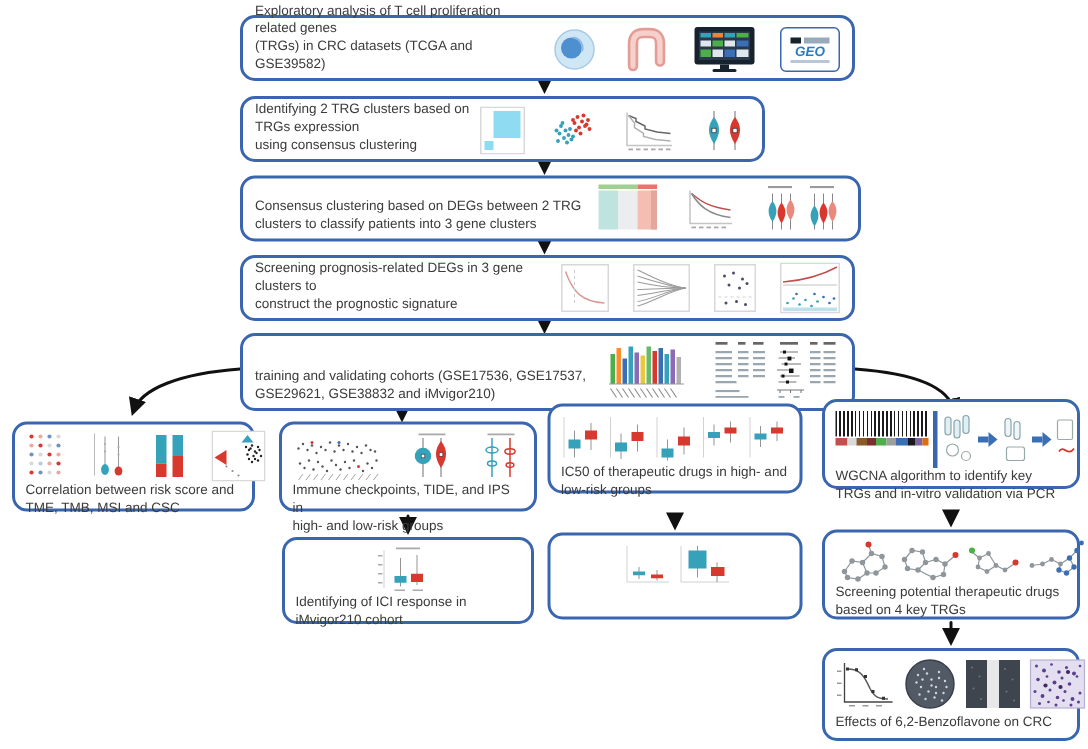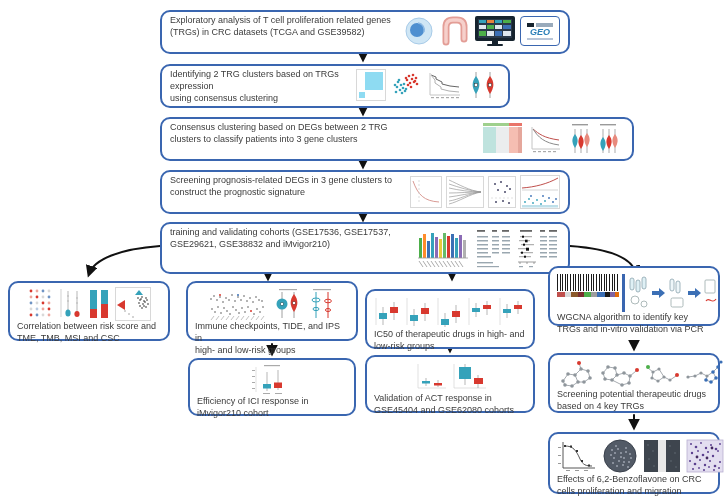--- a/index.html
+++ b/index.html
@@ -1,22 +1,22 @@
 <!DOCTYPE html>
 <html><head>
 <meta charset="utf-8">
 <style>
   html,body{margin:0;padding:0;background:#fff;}
   .canvas{position:relative;width:725px;height:499px;background:#ffffff;
           font-family:"Liberation Sans",sans-serif;color:#3b3b3b;overflow:hidden;}
   .box{position:absolute;background:#fff;border:2px solid #3a66b0;border-radius:10px;
        box-sizing:border-box;z-index:2;}
-  .mainbox{display:flex;align-items:flex-start;padding:3px 8px;gap:6px;}
+  .mainbox{display:flex;align-items:flex-end;padding:3px 8px;gap:6px;}
   .txt{font-size:9px;line-height:1.32;color:#3b3b3b;}
-  .thumbs{display:flex;align-items:center;gap:4px;margin-left:auto;}
+  .thumbs{display:flex;align-items:center;gap:16px;margin-left:auto;}
   .branchbox{display:flex;flex-direction:column;padding:3px 7px 4px 7px;}
   .branchbox .thumbs{margin:1px auto 0 auto;}
   .branchbox .txt{margin-top:auto;}
   svg{display:block;}
   #arrows{position:absolute;left:0;top:0;z-index:1;pointer-events:none;}
   .geo{width:40px;height:30px;border:1.5px solid #3a66b0;border-radius:4px;background:#fff;
        display:flex;flex-direction:column;align-items:center;justify-content:center;box-sizing:border-box;}
   .geo .geobars{width:26px;height:4px;background:
        linear-gradient(90deg,#16232e 0 7px,transparent 7px 9px,#9ab 9px 26px);margin-bottom:1px;}
   .geo .geotext{font-size:9px;font-weight:bold;font-style:italic;color:#2b7fb8;line-height:1;}
@@ -160,21 +160,21 @@
         <line x1="10" y1="3" x2="10" y2="29" stroke="#888" stroke-width="0.8"></line>
         <line x1="24" y1="3" x2="24" y2="29" stroke="#888" stroke-width="0.8"></line>
         <use href="#violin" transform="translate(10,16)" fill="#35a2ba"></use>
         <use href="#violin" transform="translate(24,16)" fill="#d8392f"></use>
         <rect x="8.6" y="14.5" width="2.8" height="3" fill="#fff" stroke="#333" stroke-width="0.5"></rect>
         <rect x="22.6" y="14.5" width="2.8" height="3" fill="#fff" stroke="#333" stroke-width="0.5"></rect>
       </svg>
     </div>
   </div>
 
-  <div class="box mainbox" style="left:160px;top:117px;width:474px;height:44px">
+  <div class="box mainbox" style="left:160px;top:117px;width:414px;height:44px">
     <div class="txt" style="width:238px">
       <div>Consensus clustering based on DEGs between 2 TRG</div>
       <div>clusters to classify patients into 3 gene clusters</div>
     </div>
     <div class="thumbs">
       <svg width="42" height="34" viewBox="0 0 42 34">
         <rect x="1" y="1" width="26" height="3" fill="#9fd08d"></rect>
           <rect x="27" y="1" width="13" height="3" fill="#e9756a"></rect>
         <rect x="1" y="5" width="13" height="26" fill="#bfe3de"></rect>
         <rect x="14" y="5" width="13" height="26" fill="#ebedee"></rect>
@@ -537,21 +537,21 @@
         <ellipse cx="21" cy="14" rx="3.4" ry="1.8" fill="none" stroke="#d8392f" stroke-width="1"></ellipse>
         <ellipse cx="21" cy="23" rx="2.6" ry="1.5" fill="none" stroke="#d8392f" stroke-width="1"></ellipse>
       </svg>
     </div>
     <div class="txt">
       <div>Immune checkpoints, TIDE, and IPS in</div>
       <div>high- and low-risk groups</div>
     </div>
   </div>
 
-  <div class="box branchbox" style="left:365px;top:289px;width:170px;height:60px">
+  <div class="box branchbox" style="left:365px;top:269px;width:170px;height:60px">
     <div class="thumbs" style="gap:3px">
       <svg width="28" height="34" viewBox="0 0 28 34">
         <line x1="2" y1="3" x2="2" y2="30" stroke="#ccc" stroke-width="0.6"></line>
         <line x1="9" y1="12" x2="9" y2="30" stroke="#888" stroke-width="0.6"></line>
         <line x1="20" y1="7" x2="20" y2="25" stroke="#888" stroke-width="0.6"></line>
         <rect x="5" y="18" width="8" height="6" fill="#35a2ba"></rect>
         <rect x="16" y="12" width="8" height="6" fill="#d8392f"></rect>
       </svg>
       <svg width="28" height="34" viewBox="0 0 28 34">
         <line x1="2" y1="3" x2="2" y2="30" stroke="#ccc" stroke-width="0.6"></line>
@@ -650,45 +650,41 @@
         </g>
         <line x1="17" y1="8" x2="17" y2="27" stroke="#888" stroke-width="0.6"></line>
         <line x1="28" y1="6" x2="28" y2="26" stroke="#888" stroke-width="0.6"></line>
         <rect x="13" y="20" width="8" height="4.5" fill="#35a2ba"></rect>
         <rect x="24" y="18.5" width="8" height="5.5" fill="#d8392f"></rect>
         <rect x="13" y="29" width="7" height="1" fill="#aaa"></rect>
           <rect x="25" y="29" width="7" height="1" fill="#aaa"></rect>
       </svg>
     </div>
     <div class="txt">
-      <div>Efficiency of ICI response in</div>
+      <div>Identifying of ICI response in</div>
       <div>iMvigor210 cohort</div>
     </div>
   </div>
 
   <div class="box branchbox" style="left:365px;top:355px;width:170px;height:58px">
     <div class="thumbs">
       <svg width="76" height="32" viewBox="0 0 76 32">
         <line x1="6" y1="3" x2="6" y2="27" stroke="#ccc" stroke-width="0.6"></line>
         <line x1="6" y1="27" x2="34" y2="27" stroke="#ccc" stroke-width="0.6"></line>
         <line x1="14" y1="17" x2="14" y2="25" stroke="#888" stroke-width="0.6"></line>
         <line x1="26" y1="19" x2="26" y2="26" stroke="#888" stroke-width="0.6"></line>
         <rect x="10" y="20" width="8" height="2.5" fill="#35a2ba"></rect>
         <rect x="22" y="22" width="8" height="2.5" fill="#d8392f"></rect>
         <line x1="42" y1="3" x2="42" y2="27" stroke="#ccc" stroke-width="0.6"></line>
         <line x1="42" y1="27" x2="74" y2="27" stroke="#ccc" stroke-width="0.6"></line>
         <line x1="53" y1="3" x2="53" y2="24" stroke="#888" stroke-width="0.6"></line>
         <line x1="66" y1="14" x2="66" y2="27" stroke="#888" stroke-width="0.6"></line>
         <rect x="47" y="6" width="12" height="12" fill="#35a2ba"></rect>
         <rect x="62" y="17" width="9" height="6" fill="#d8392f"></rect>
       </svg>
-    </div>
-    <div class="txt">
-      <div>Validation of ACT response in</div>
-      <div>GSE45404 and GSE62080 cohorts</div>
     </div>
   </div>
 
   <div class="box branchbox" style="left:548px;top:353px;width:172px;height:60px">
     <div class="thumbs" style="gap:2px">
       <svg width="40" height="30" viewBox="0 0 40 30">
         <g stroke="#8f969c" stroke-width="0.8" fill="none">
           <path d="M6,22 L11,15 L18,16 L21,23 L15,27 L8,26 Z"></path>
           <path d="M18,16 L24,10 L31,12 L33,19 L27,23 L21,23"></path>
           <path d="M24,10 L22,4"></path>
@@ -864,17 +860,16 @@
         </g>
         <g fill="#43285f">
           <circle cx="11" cy="18" r="1.4"></circle>
             <circle cx="26" cy="9" r="1.4"></circle>
             <circle cx="21" cy="19" r="1.4"></circle>
         </g>
       </svg>
     </div>
     <div class="txt">
       <div>Effects of 6,2-Benzoflavone on CRC</div>
-      <div>cells proliferation and migration</div>
     </div>
   </div>
 
 </div>
 
 </body></html>

